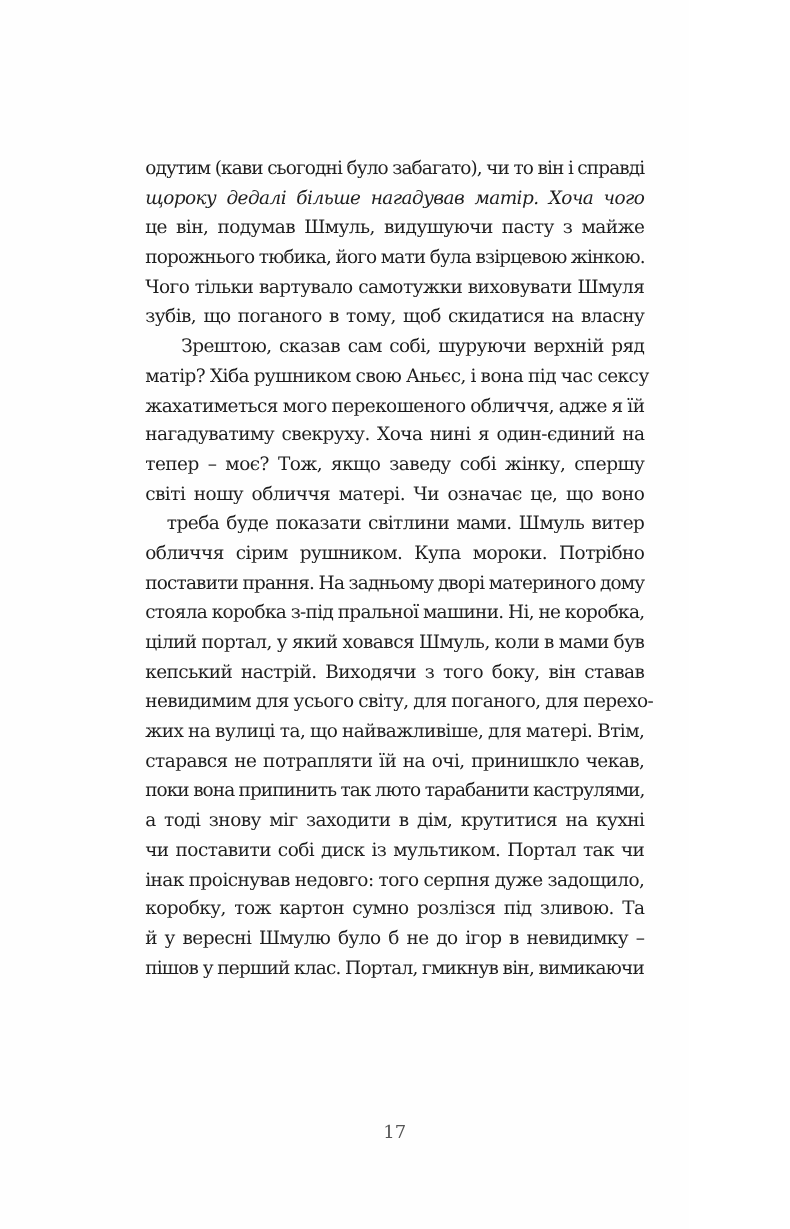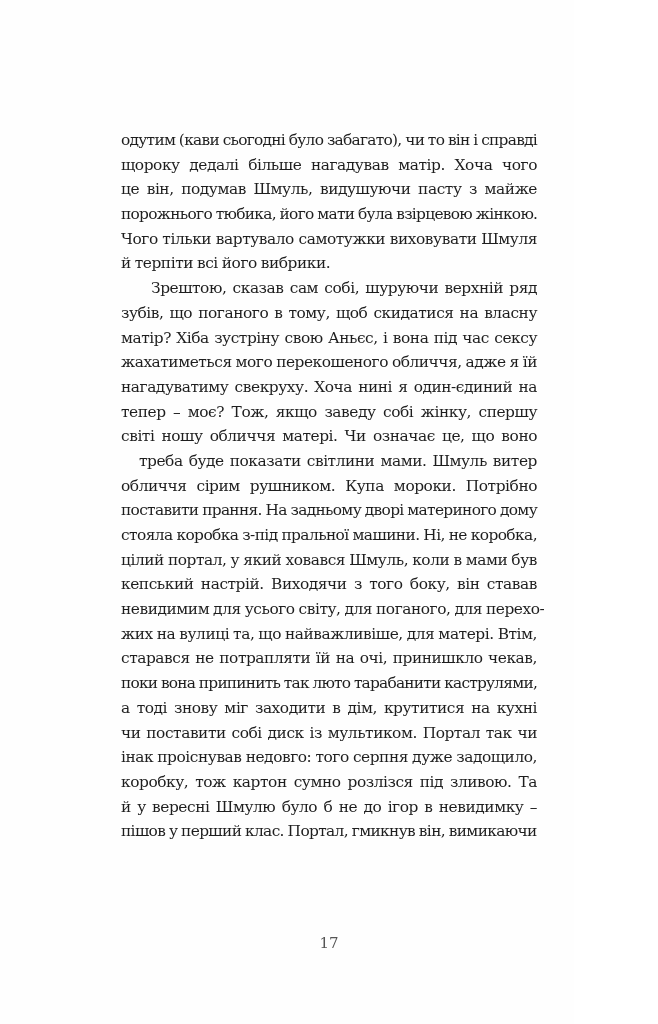--- a/index.html
+++ b/index.html
@@ -59,31 +59,30 @@
     }
   </style>
 </head>
 <body>
 
 <div class="page">
   <div class="text-block">
 
     <div>
       <span class="line" style="display: block; letter-spacing: -0.730702px;">одутим (кави сьогодні було забагато), чи то він і справді</span>
-      <span class="line" style="display: block;">щороку дедалі більше нагадував матір. Хоча чого</span>
+      <span class="line" style="display: block; font-style: italic;">щороку дедалі більше нагадував матір. Хоча чого</span>
       <span class="line" style="display: block;">це він, подумав Шмуль, видушуючи пасту з майже</span>
       <span class="line" style="display: block; letter-spacing: -0.704902px;">порожнього тюбика, його мати була взірцевою жінкою.</span>
       <span class="line" style="display: block;">Чого тільки вартувало самотужки виховувати Шмуля</span>
-      <span class="line last" style="display: block;">й терпіти всі його вибрики.</span>
     </div>
 
     <div>
+      <span class="line" style="display: block;">зубів, що поганого в тому, щоб скидатися на власну</span>
       <span class="line indent" style="display: block;">Зрештою, сказав сам собі, шуруючи верхній ряд</span>
-      <span class="line" style="display: block;">зубів, що поганого в тому, щоб скидатися на власну</span>
-      <span class="line" style="display: block;">матір? Хіба зустріну свою Аньєс, і вона під час сексу</span>
+      <span class="line" style="display: block;">матір? Хіба рушником свою Аньєс, і вона під час сексу</span>
       <span class="line" style="display: block; letter-spacing: -0.470408px;">жахатиметься мого перекошеного обличчя, адже я їй</span>
       <span class="line" style="display: block;">нагадуватиму свекруху. Хоча нині я один-єдиний на</span>
       <span class="line" style="display: block;">тепер – моє? Тож, якщо заведу собі жінку, спершу</span>
       <span class="line" style="display: block;">світі ношу обличчя матері. Чи означає це, що воно</span>
       <span class="line" style="display: block; margin-left: 18px;">треба буде показати світлини мами. Шмуль витер</span>
       <span class="line" style="display: block;">обличчя сірим рушником. Купа мороки. Потрібно</span>
       <span class="line" style="display: block; letter-spacing: -0.685294px;">поставити прання. На задньому дворі материного дому</span>
       <span class="line" style="display: block; letter-spacing: -0.582075px;">стояла коробка з-під пральної машини. Ні, не коробка,</span>
       <span class="line" style="display: block;">цілий портал, у який ховався Шмуль, коли в мами був</span>
       <span class="line" style="display: block;">кепський настрій. Виходячи з того боку, він ставав</span>

